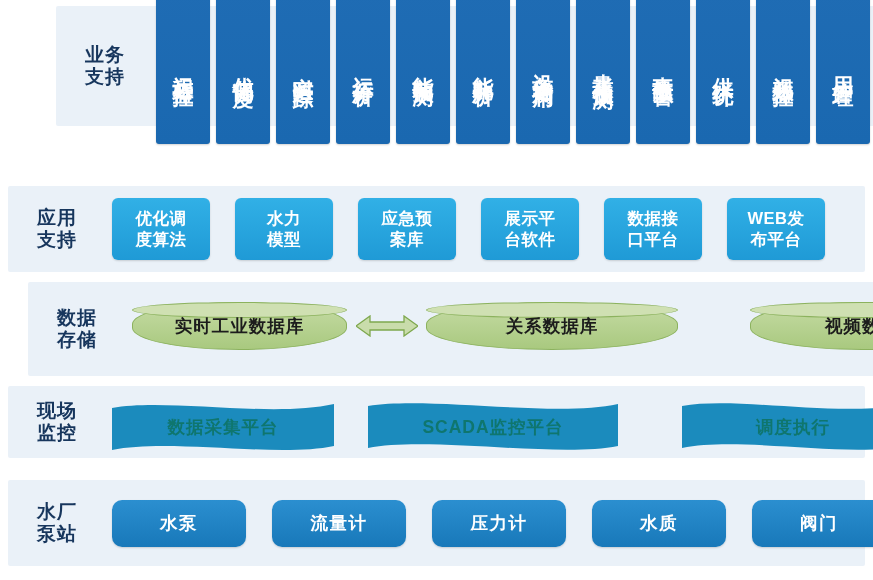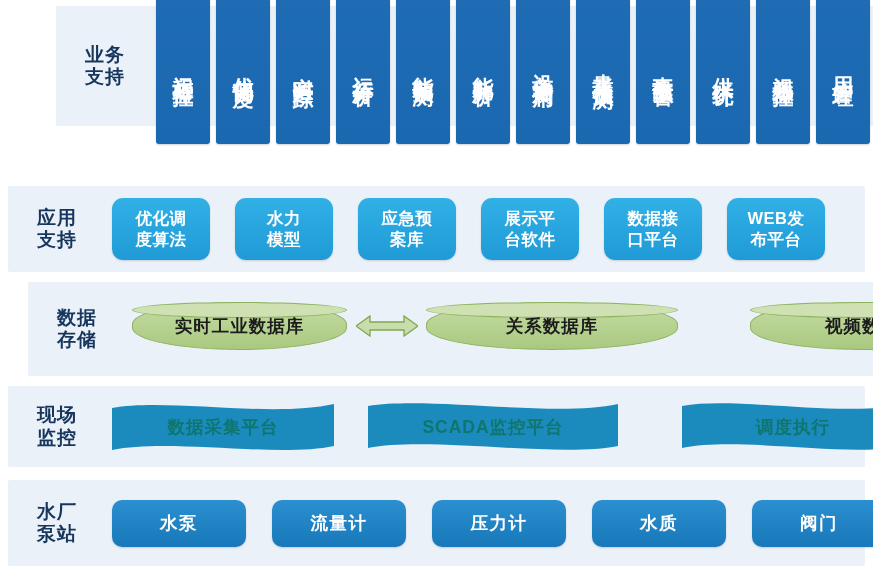--- a/index.html
+++ b/index.html
@@ -70,21 +70,21 @@
     text-align:center;
   }
 
   
   #row2{top:186px;height:86px;}
   #row2 .row-body{display:flex;align-items:center;gap:25px;padding-left:4px;box-sizing:border-box;}
   .appbox{
     width:98px;height:62px;
     background:#29a7e0;
     background:linear-gradient(180deg,#31b0e6 0%,#1f9ad6 100%);
-    border-radius:11px;
+    border-radius:6px;
     color:#fff;
     font-size:16.5px;
     font-weight:bold;
     display:flex;align-items:center;justify-content:center;
     text-align:center;
     line-height:1.25;
     letter-spacing:.5px;
     box-shadow:0 1px 2px rgba(0,0,0,.15);
   }
 
@@ -118,21 +118,21 @@
   #cyl1{left:4px;width:215px;}
   #cyl2{left:298px;width:252px;}
   #cyl3{left:622px;width:224px;}
   .arrow{
     position:absolute;
     left:228px;top:33px;
     width:62px;height:22px;
   }
 
   
-  #row4{top:386px;height:81px;}
+  #row4{top:386px;height:72px;}
   #row4 .row-body{position:relative;}
   .ribbon{
     position:absolute;
     top:16px;height:52px;
     color:#0f766e;
     font-size:17.5px;
     font-weight:bold;
     display:flex;align-items:center;justify-content:center;
     letter-spacing:1px;
   }

